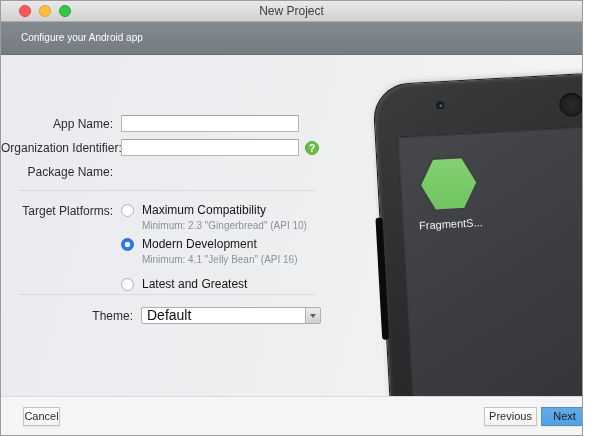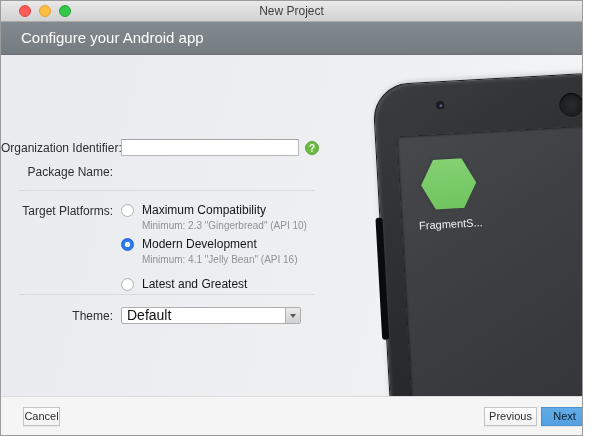--- a/index.html
+++ b/index.html
@@ -32,21 +32,21 @@
   }
 
   
   .header {
     position:absolute; top:21px; left:0; right:0; height:33px;
     background:linear-gradient(#82898f,#747b81);
     border-bottom:1px solid #686e74;
   }
   .header-title {
     position:absolute; left:20px; top:0; height:32px; line-height:32px;
-    color:#fcfdfd; font-size:15px;
+    color:#fcfdfd; font-size:10px;
   }
 
   
   .content {
     position:absolute; top:54px; left:0; width:600px; height:343px;
     overflow:hidden;
     background:linear-gradient(105deg,#e9ebee 0%,#edeff1 55%,#f6f7f8 100%);
   }
   .row { position:absolute; left:0; width:346px; display:flex; align-items:center; }
   .flabel {
@@ -177,20 +177,24 @@
     </div>
     <div class="win-title">New Project</div>
   </div>
 
   <div class="header">
     <div class="header-title">Configure your Android app</div>
   </div>
 
   <div class="content">
 
+    <div class="row" style="top:59px; height:19px;">
+      <div class="flabel">App Name:</div>
+      <input class="tinput" type="text" placeholder="" style="">
+    </div>
 
     <div class="row" style="top:83px; height:19px;">
       <div class="flabel">Organization Identifier:</div>
       <input class="tinput" type="text" placeholder="" style="">
       <div class="help">?</div>
     </div>
 
     <div class="row" style="top:109px; height:16px;">
       <div class="flabel">Package Name:</div>
       <div style="font-size:12px;color:#2d2d2d;"></div>
@@ -219,21 +223,21 @@
           <div class="radio-row">
             <div class="radio"></div>
             <div class="radio-label">Latest and Greatest</div>
           </div>
         </div>
       </div>
     </div>
 
     <div class="divider" style="top:239px;"></div>
 
-    <div class="row" style="top:251px; height:19px;">
+    <div class="row" style="top:251px; height:19px;padding-left:20px;">
       <div class="flabel">Theme:</div>
       <div class="combo">
         <span>Default</span>
         <div class="combo-btn">
           <div class="combo-arrow"></div>
         </div>
       </div>
     </div>
 
     <div class="phone">

